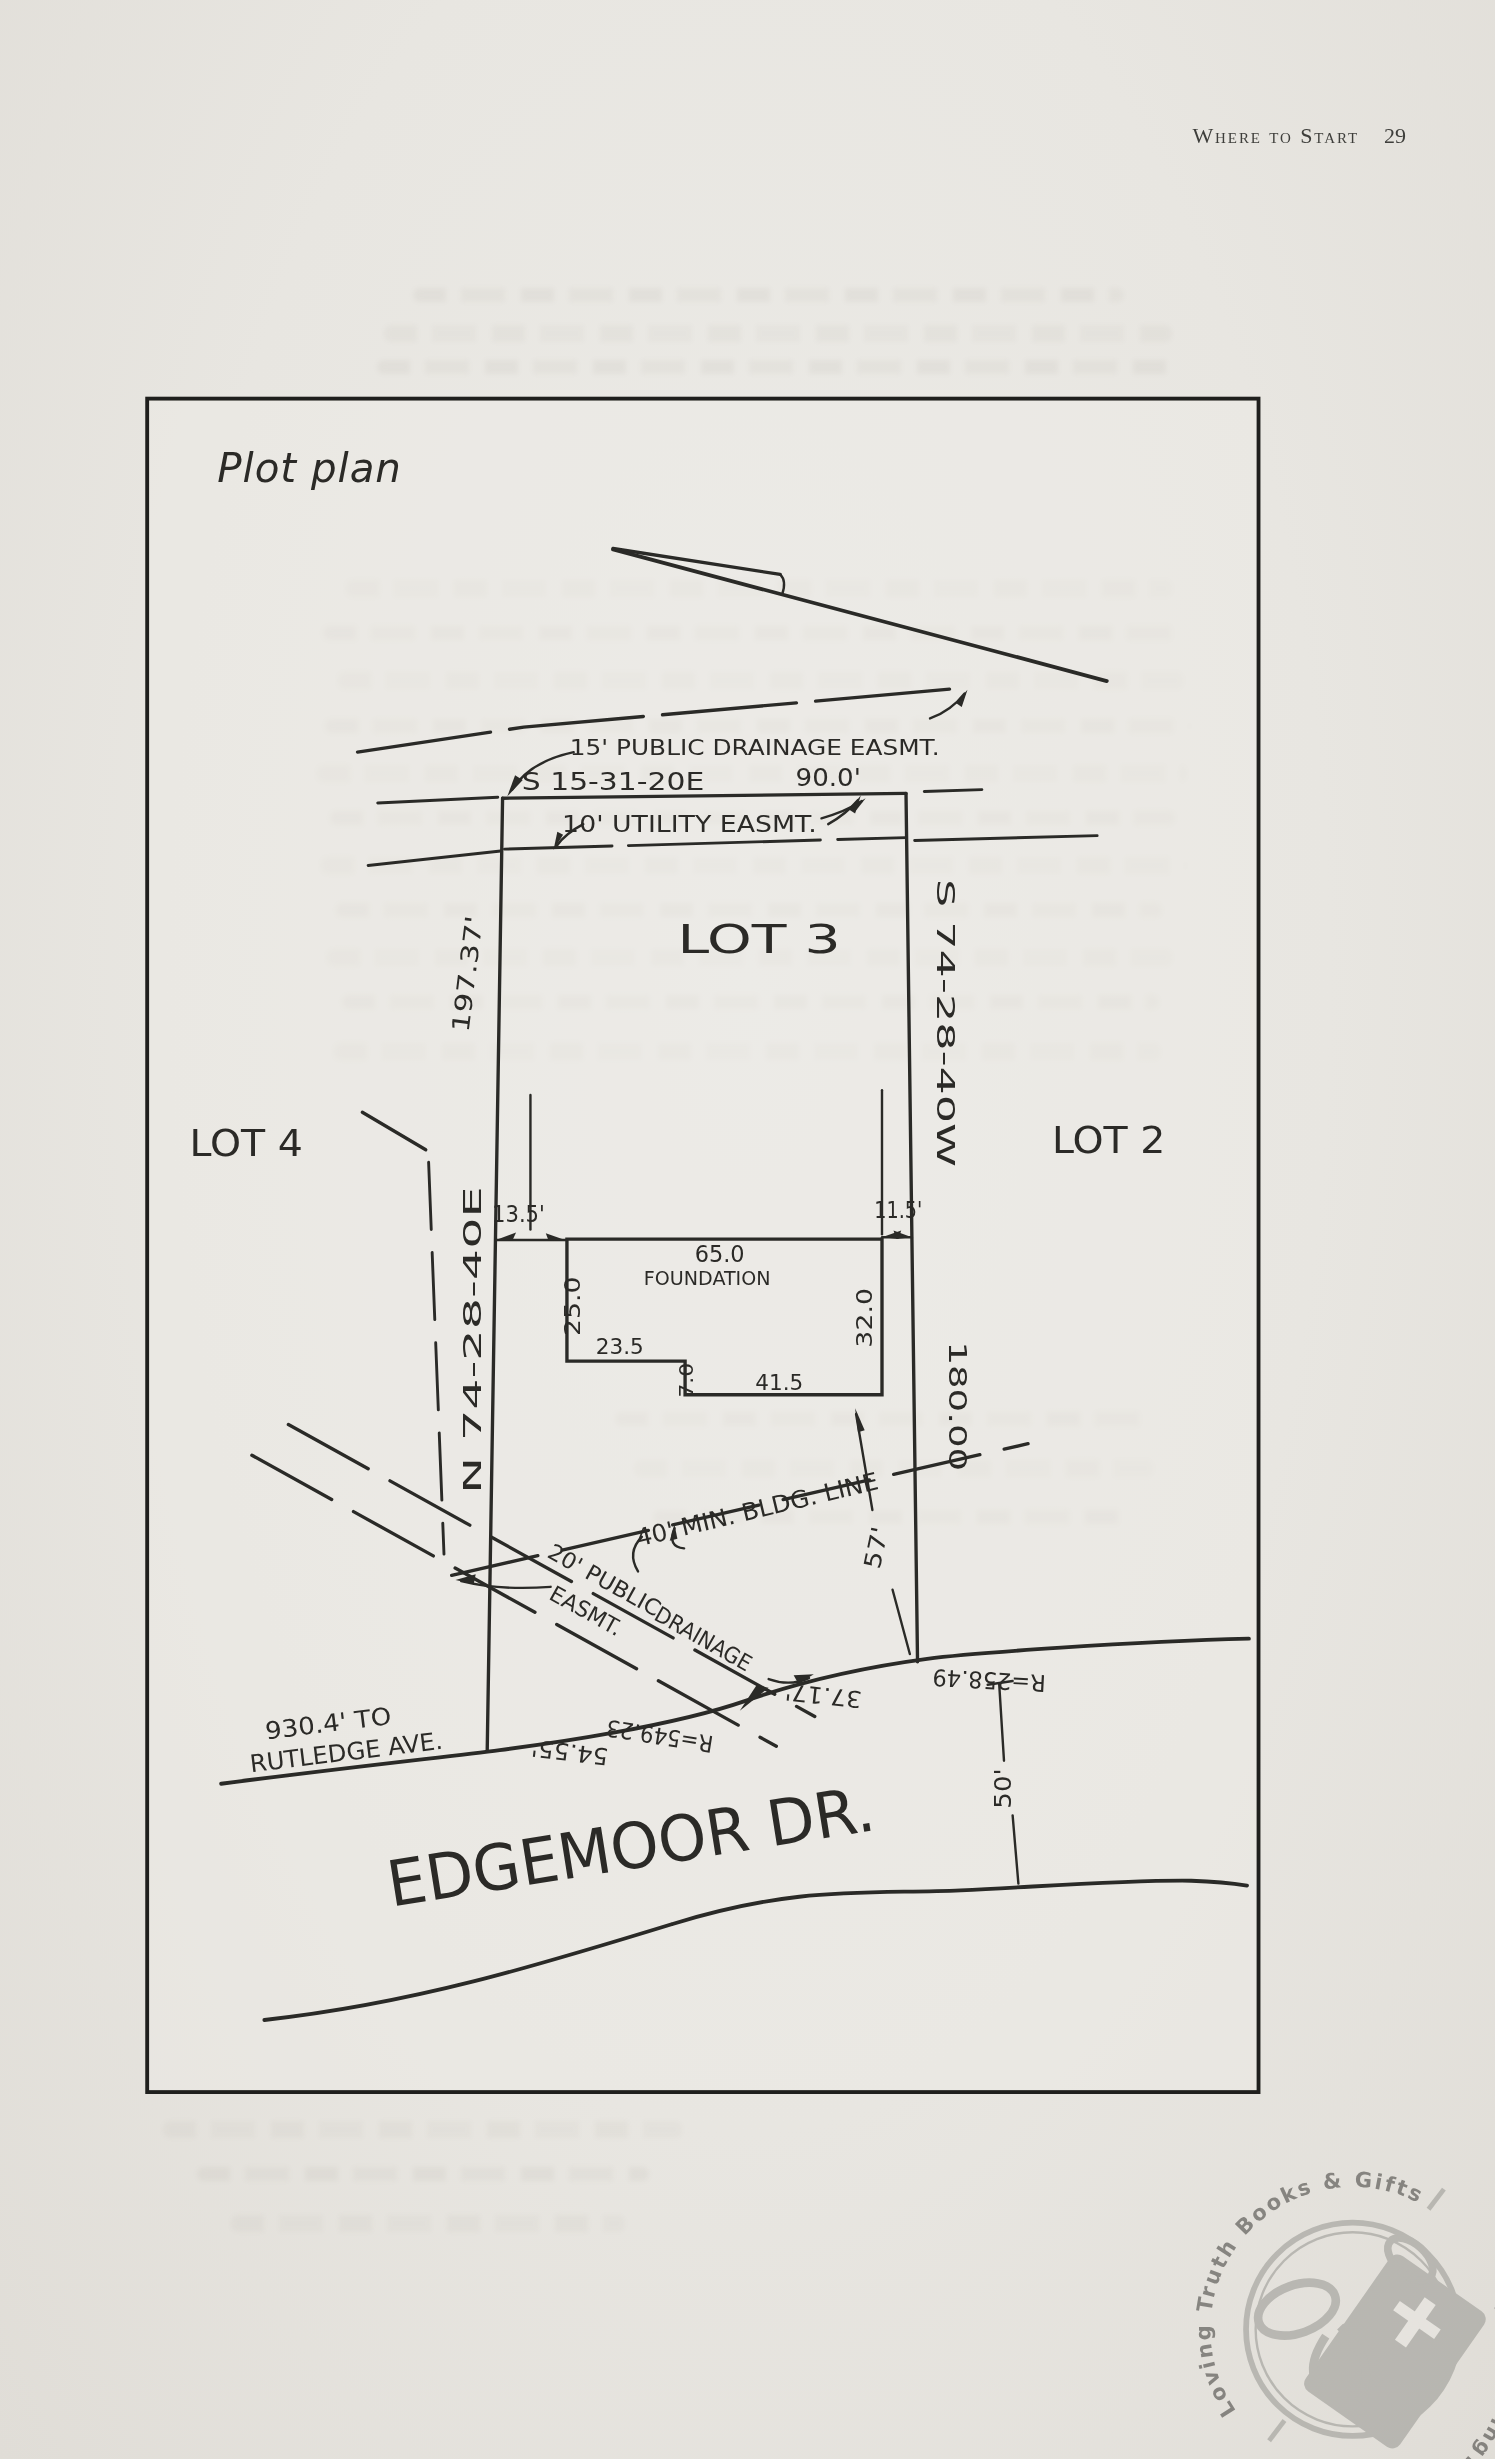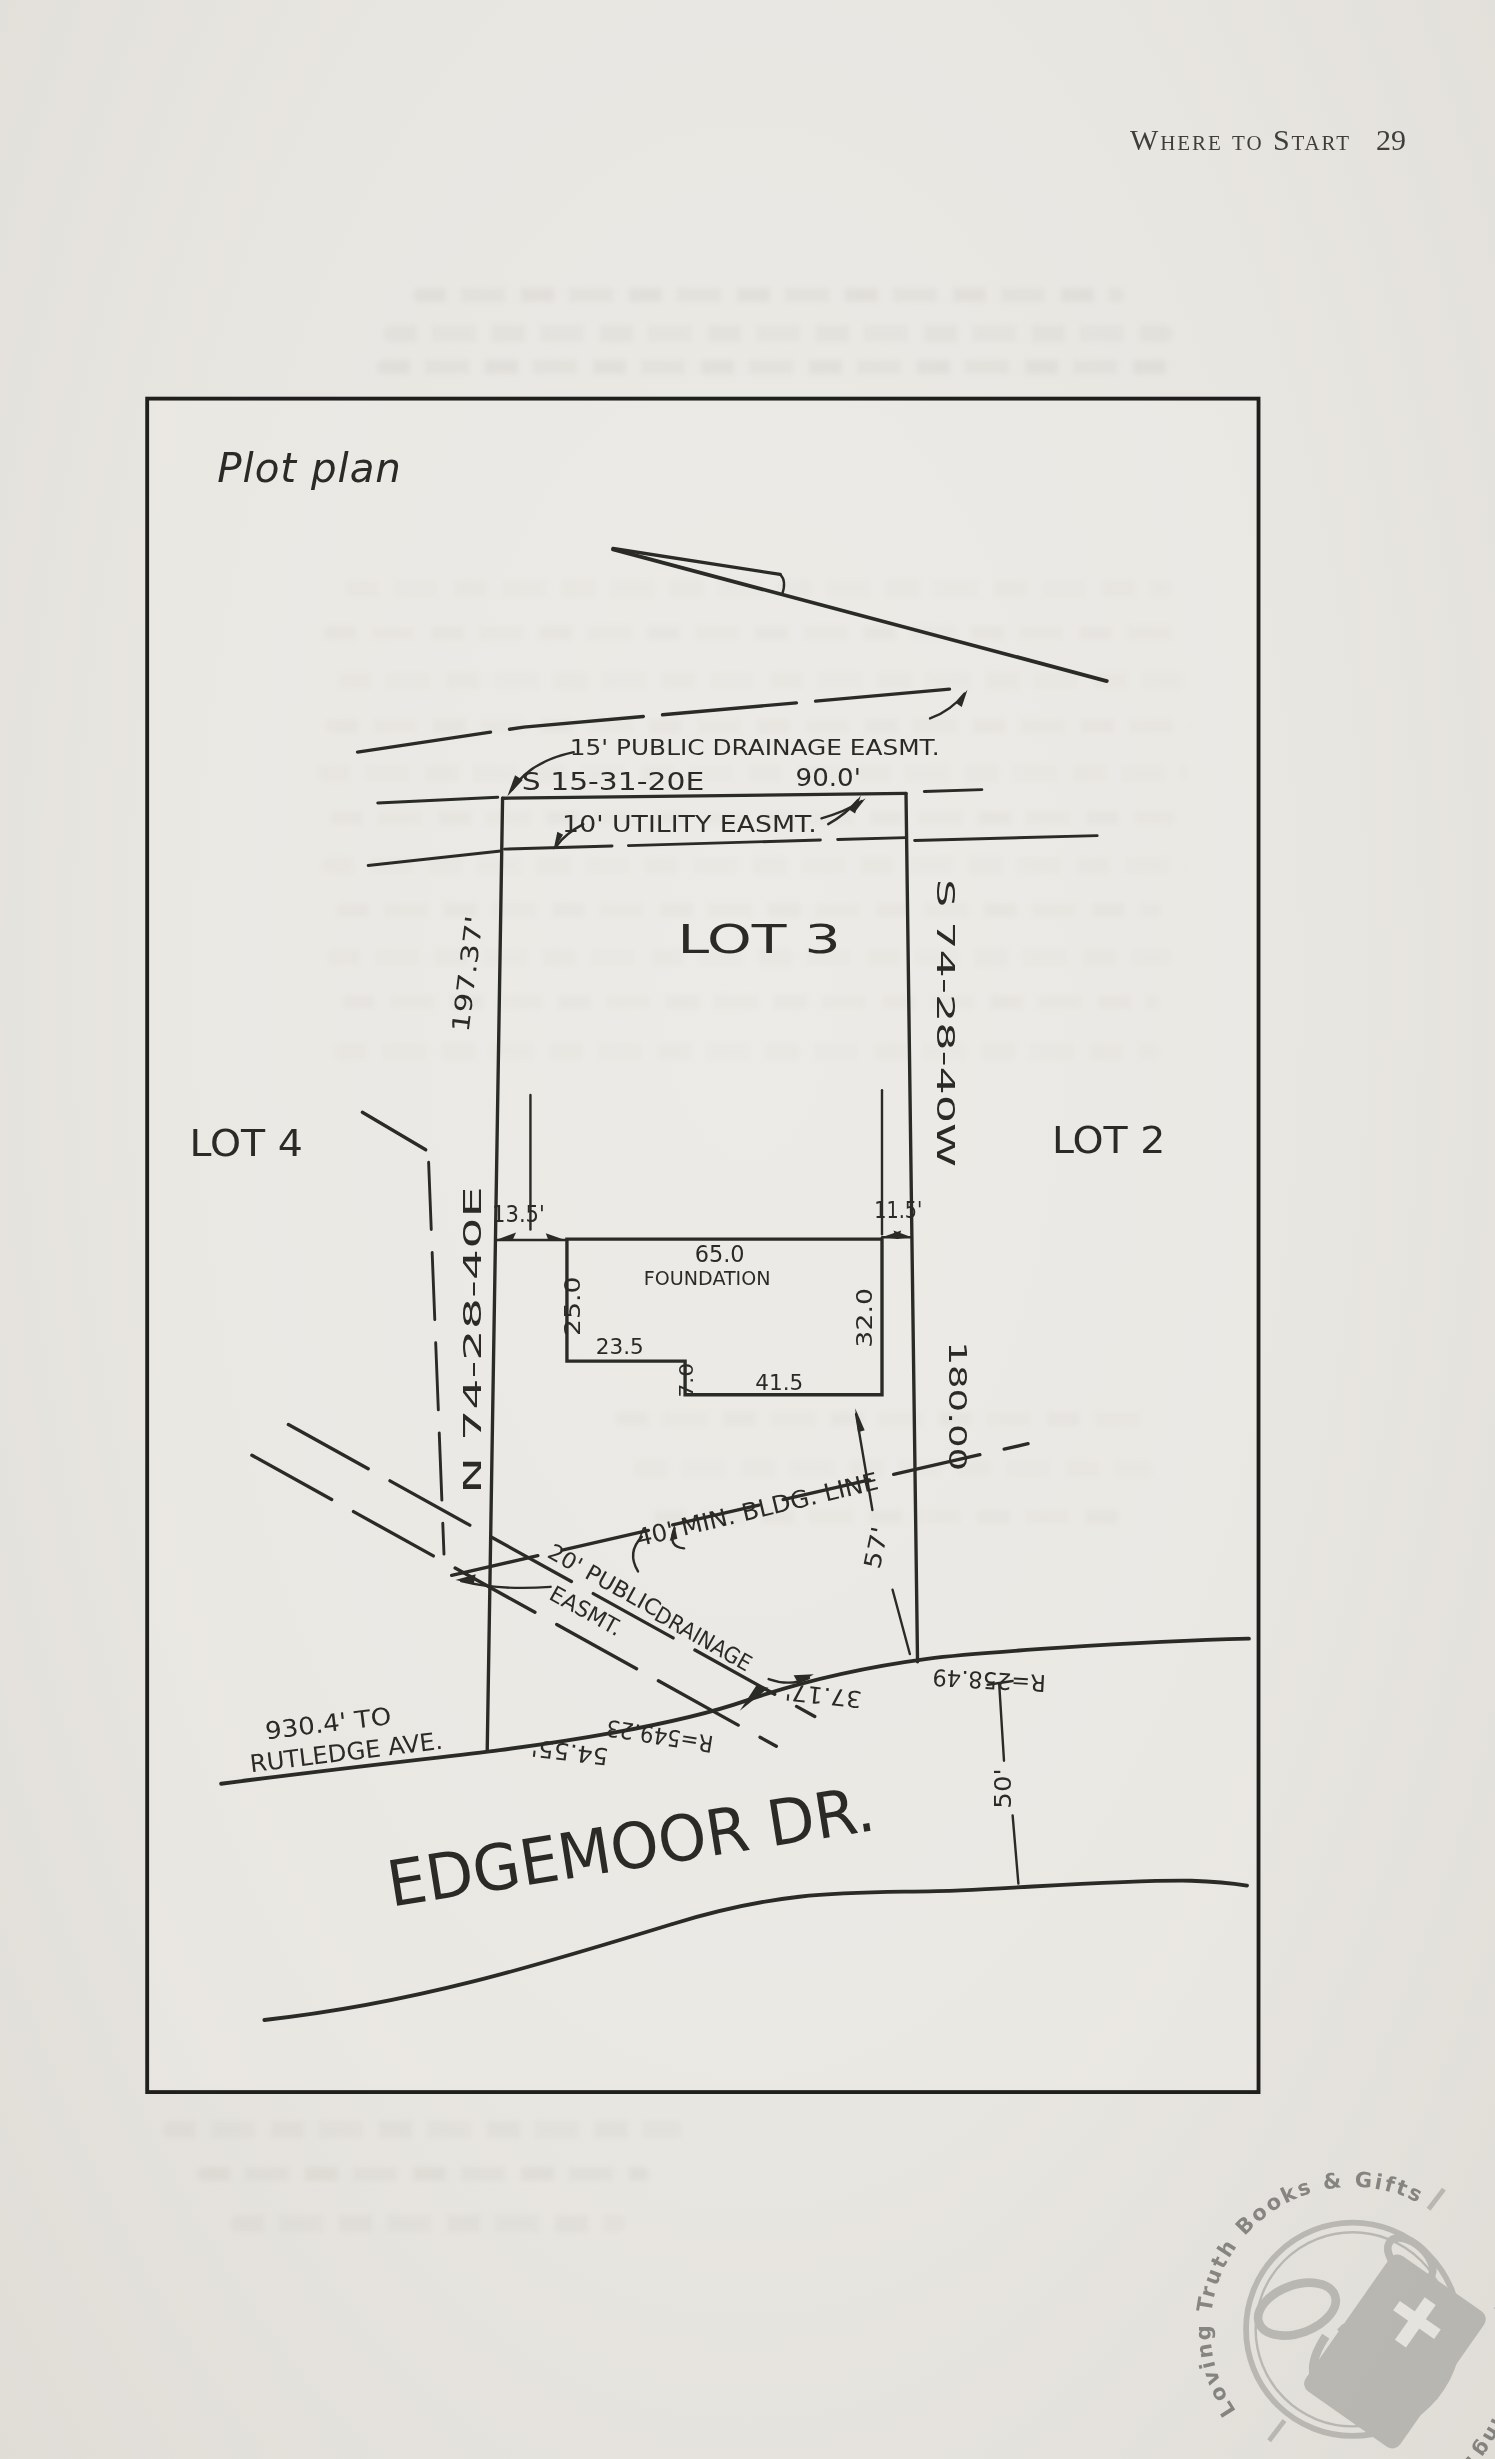--- a/index.html
+++ b/index.html
@@ -5,21 +5,21 @@
   html,body{margin:0;padding:0;}
   body{
     width:1496px;height:2459px;position:relative;overflow:hidden;
     background:radial-gradient(ellipse at 50% 40%, #ecebe7 0%, #e8e6e1 55%, #e0ddd7 100%);
     font-family:"DejaVu Sans", sans-serif;
   }
   .page-header{
     position:absolute;top:123px;right:90px;
     font-family:"Liberation Serif", serif;
     font-variant:small-caps;
-    font-size:30px;color:#3e3e3b;letter-spacing:1.9px;
+    font-size:22px;color:#3e3e3b;letter-spacing:1.9px;
   }
   .page-header .pagenum{font-variant:normal;margin-left:25px;letter-spacing:0;}
   .smudge{
     position:absolute;height:14.4px;border-radius:6.7px;
     background:repeating-linear-gradient(90deg,
       rgba(124,117,104,.55) 0 33px, rgba(124,117,104,0) 33px 48px,
       rgba(124,117,104,.42) 48px 92px, rgba(124,117,104,0) 92px 108px);
     opacity:.12;filter:blur(2.4px);
   }
   .smudge.b{height:17.3px;opacity:.09;}

